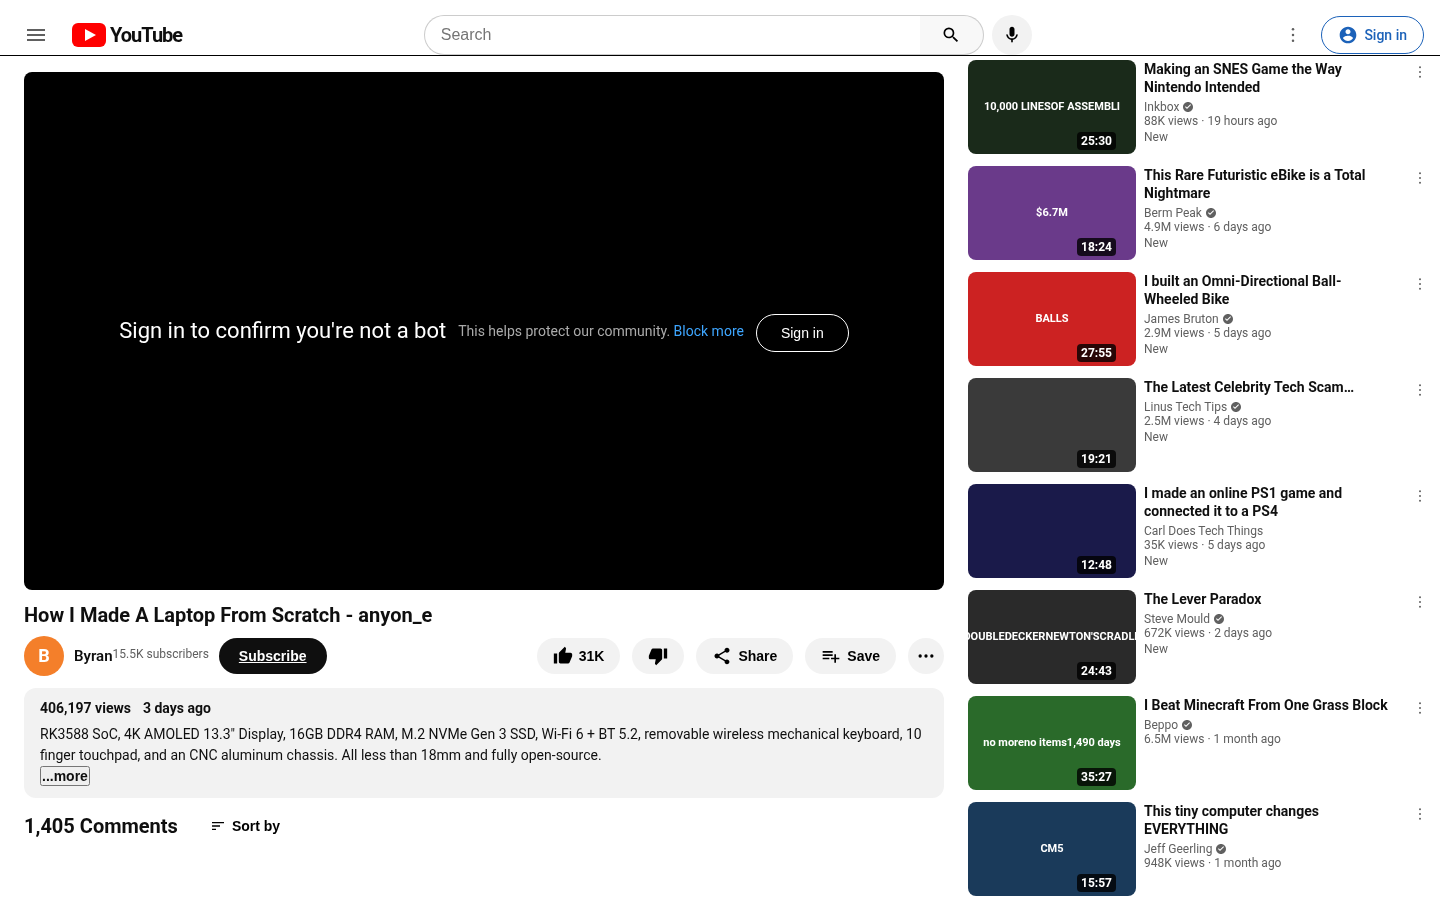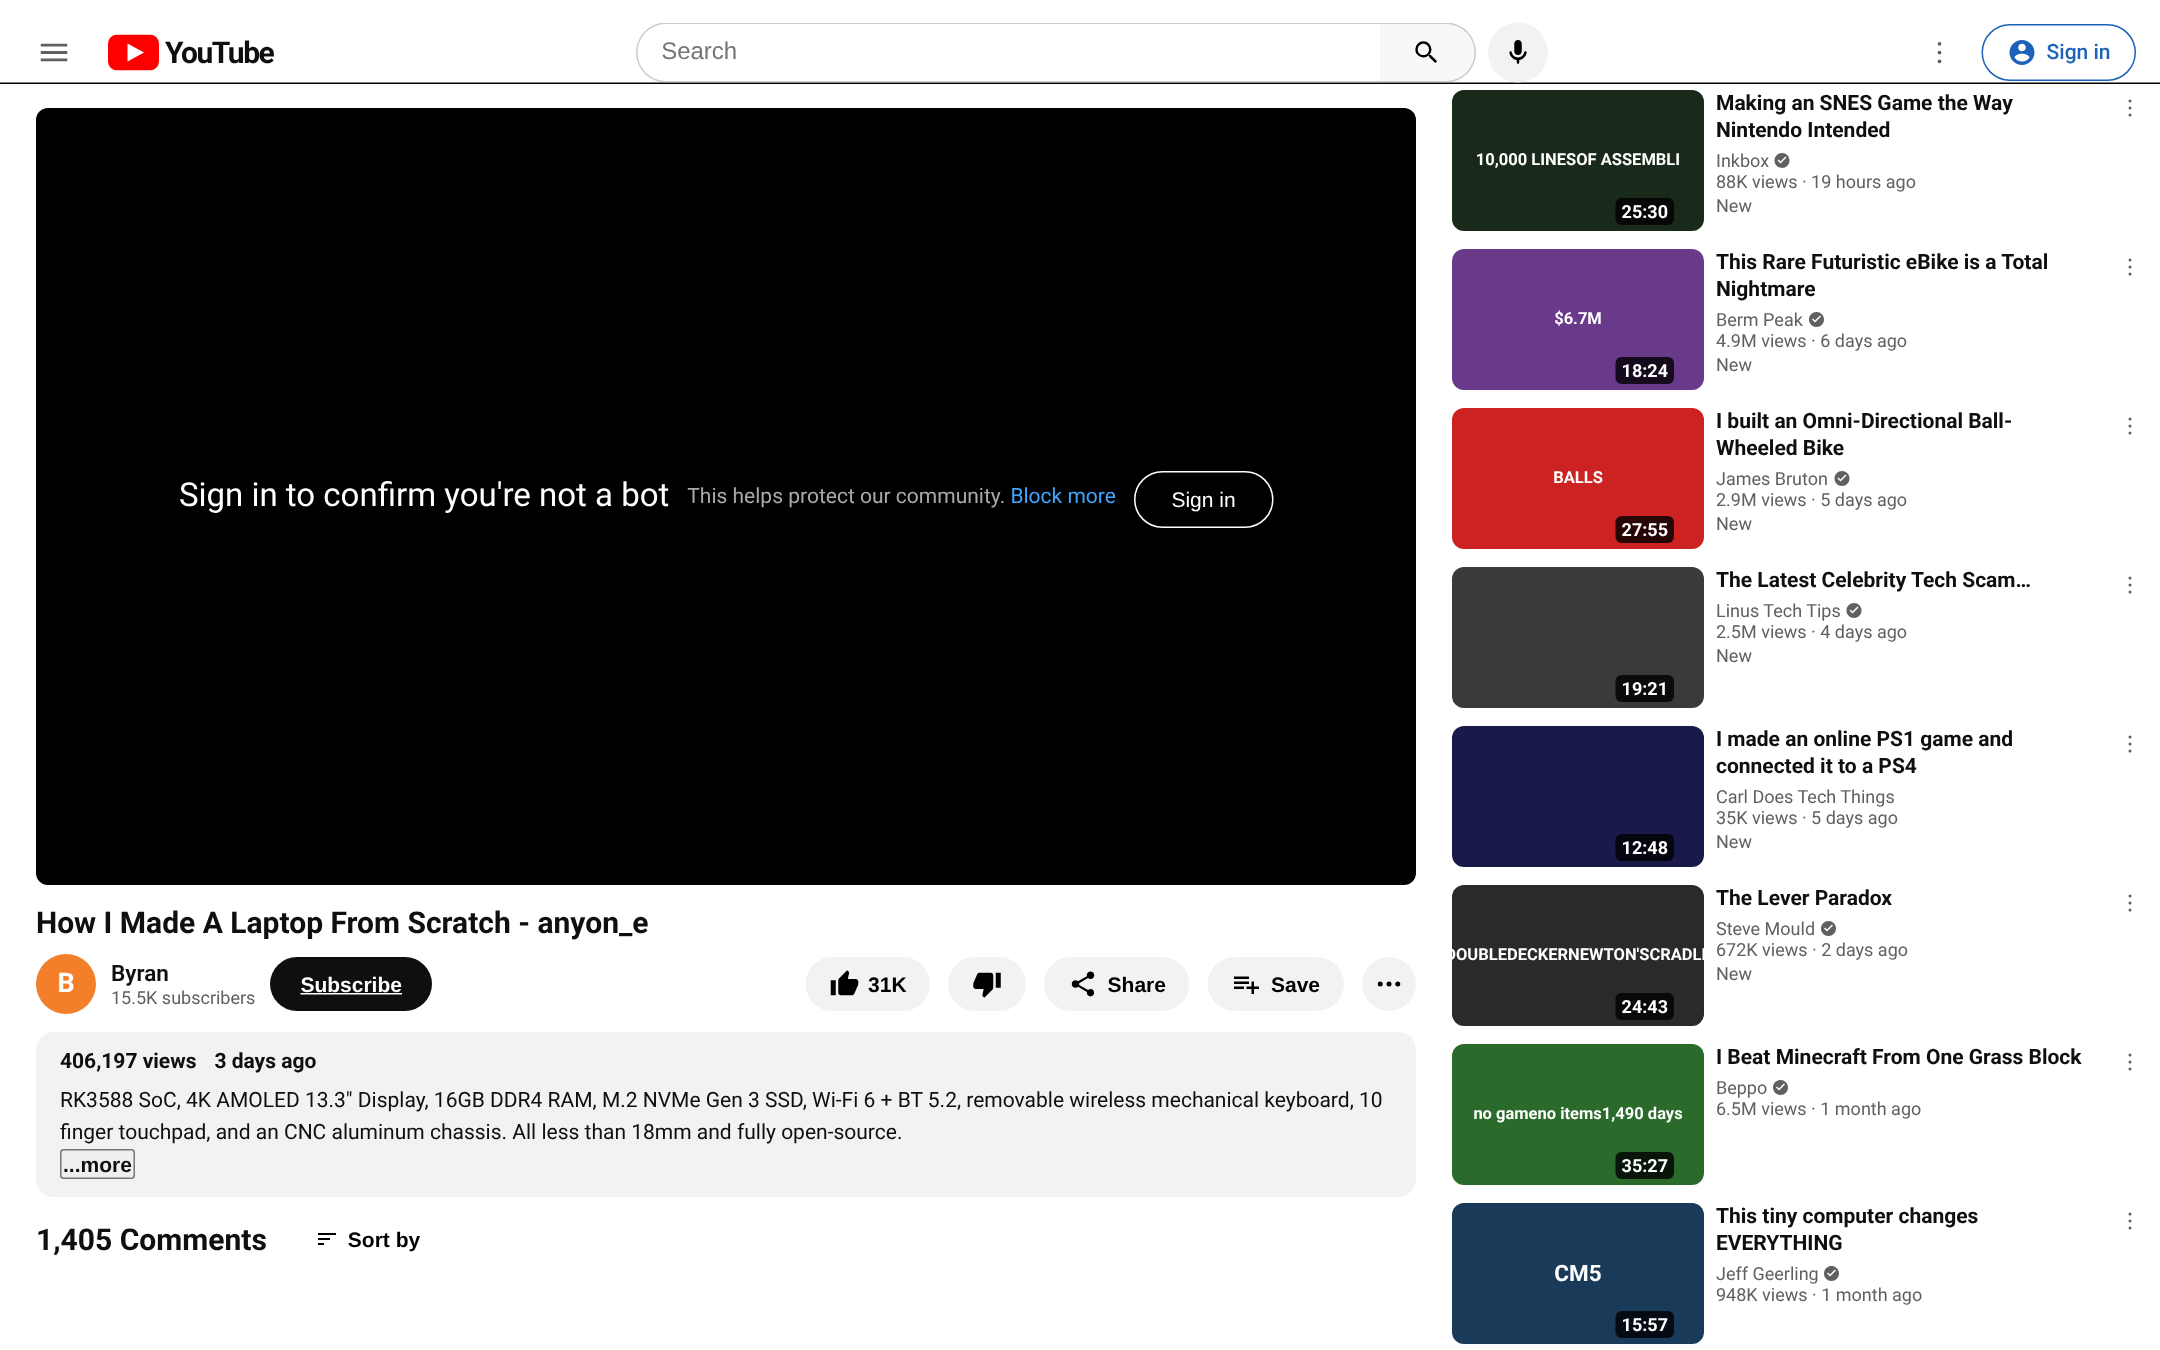--- a/index.html
+++ b/index.html
@@ -80,21 +80,21 @@
     }
     .video-meta-row {
       display: flex; align-items: center; gap: 8px; flex-wrap: wrap;
     }
     .channel-info { display: flex; align-items: center; gap: 10px; flex: 1; }
     .channel-avatar {
       width: 40px; height: 40px; border-radius: 50%; background: #f47f2a;
       display: flex; align-items: center; justify-content: center; color: #fff; font-size: 18px; font-weight: 700;
       flex-shrink: 0;
     }
-    .channel-details { display: flex; flex-direction: column; }
+    .channel-details { display: flex; }
     .channel-name { font-size: 15px; font-weight: 600; }
     .channel-subs { font-size: 12px; color: #606060; }
     .subscribe-btn {
       background: #0f0f0f; color: #fff; border: none; border-radius: 20px;
       padding: 10px 20px; font-size: 14px; font-weight: 600; cursor: pointer; text-decoration: underline;
     }
     .action-btns { display: flex; align-items: center; gap: 12px; }
     .like-btn, .dislike-btn, .share-btn, .save-btn, .more-btn {
       display: flex; align-items: center; gap: 6px;
       background: #f2f2f2; border: none; border-radius: 20px;
@@ -437,21 +437,21 @@
         <svg width="16" height="16" viewBox="0 0 24 24" fill="#606060">
             <circle cx="12" cy="5" r="1.5"></circle>
             <circle cx="12" cy="12" r="1.5"></circle>
             <circle cx="12" cy="19" r="1.5"></circle>
           </svg>
       </button>
     </div>
       <div class="sidebar-video">
       <div class="thumb-wrapper">
         <div class="thumb-bg" style="background:#2a6a2a; font-size:11px; padding:4px;">
-            <div style="line-height:1.2">no game</div>
+            <div style="line-height:1.2">no more</div>
             <div style="line-height:1.2">no items</div>
             <div style="line-height:1.2">1,490 days</div>
           </div>
         <span class="duration-badge">35:27</span>
       </div>
       <div class="sidebar-info">
         <div class="sidebar-title">I Beat Minecraft From One Grass Block</div>
         <div class="sidebar-channel">
           <span>Beppo</span>
           <svg width="12" height="12" viewBox="0 0 24 24" fill="#606060">
@@ -464,21 +464,21 @@
       <button class="sidebar-more-btn">
         <svg width="16" height="16" viewBox="0 0 24 24" fill="#606060">
             <circle cx="12" cy="5" r="1.5"></circle>
             <circle cx="12" cy="12" r="1.5"></circle>
             <circle cx="12" cy="19" r="1.5"></circle>
           </svg>
       </button>
     </div>
       <div class="sidebar-video">
       <div class="thumb-wrapper">
-        <div class="thumb-bg" style="background:#1a3a5a; font-size:15px; padding:4px;">
+        <div class="thumb-bg" style="background:#1a3a5a; font-size:11px; padding:4px;">
             <div style="line-height:1.2">CM5</div>
           </div>
         <span class="duration-badge">15:57</span>
       </div>
       <div class="sidebar-info">
         <div class="sidebar-title">This tiny computer changes EVERYTHING</div>
         <div class="sidebar-channel">
           <span>Jeff Geerling</span>
           <svg width="12" height="12" viewBox="0 0 24 24" fill="#606060">
               <path d="M12 2C6.48 2 2 6.48 2 12s4.48 10 10 10 10-4.48 10-10S17.52 2 12 2zm-2 14l-4-4 1.41-1.41L10 13.17l6.59-6.59L18 8l-8 8z"></path>

